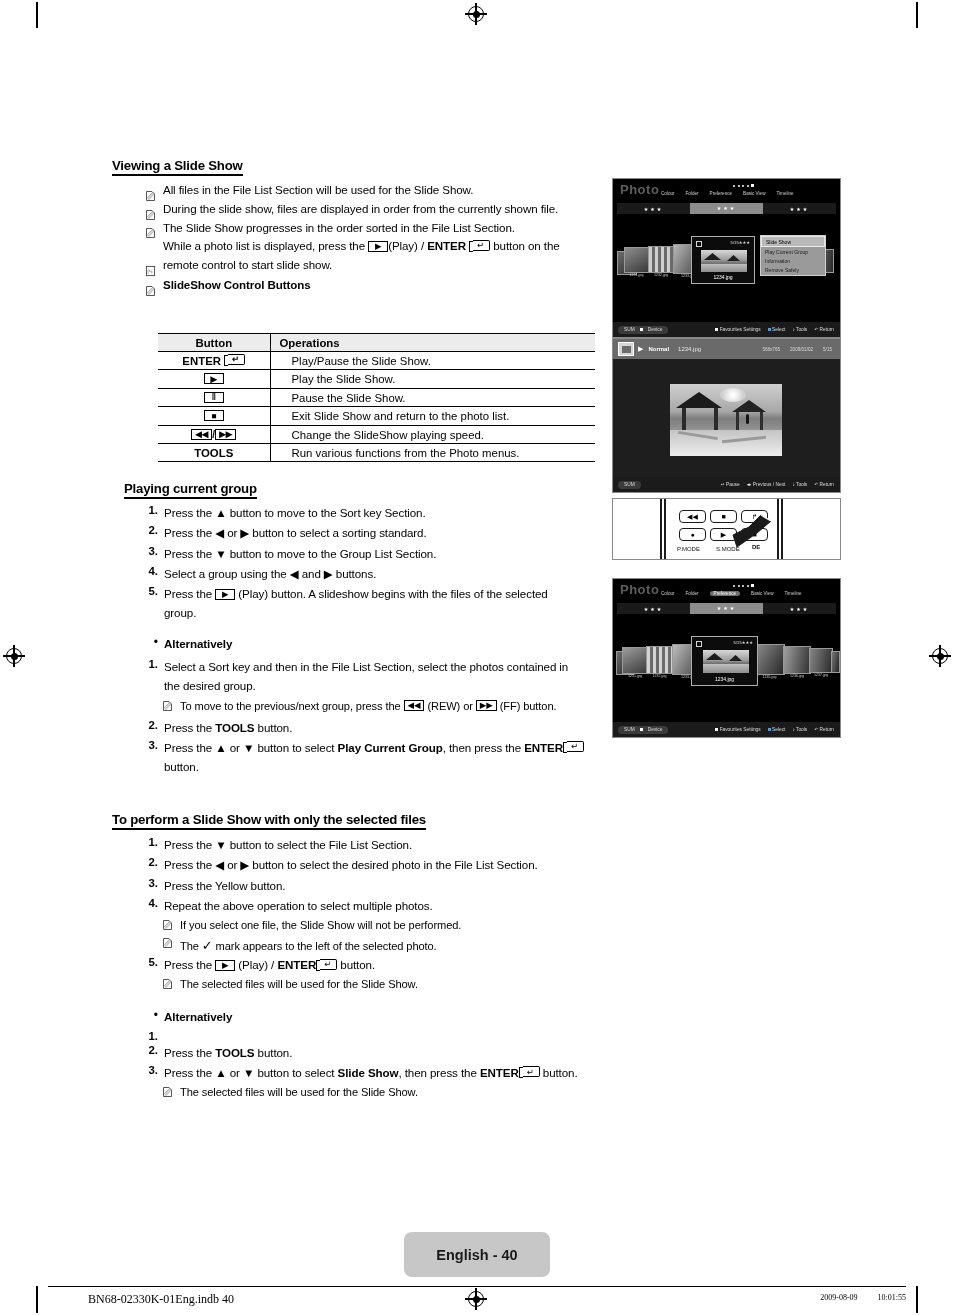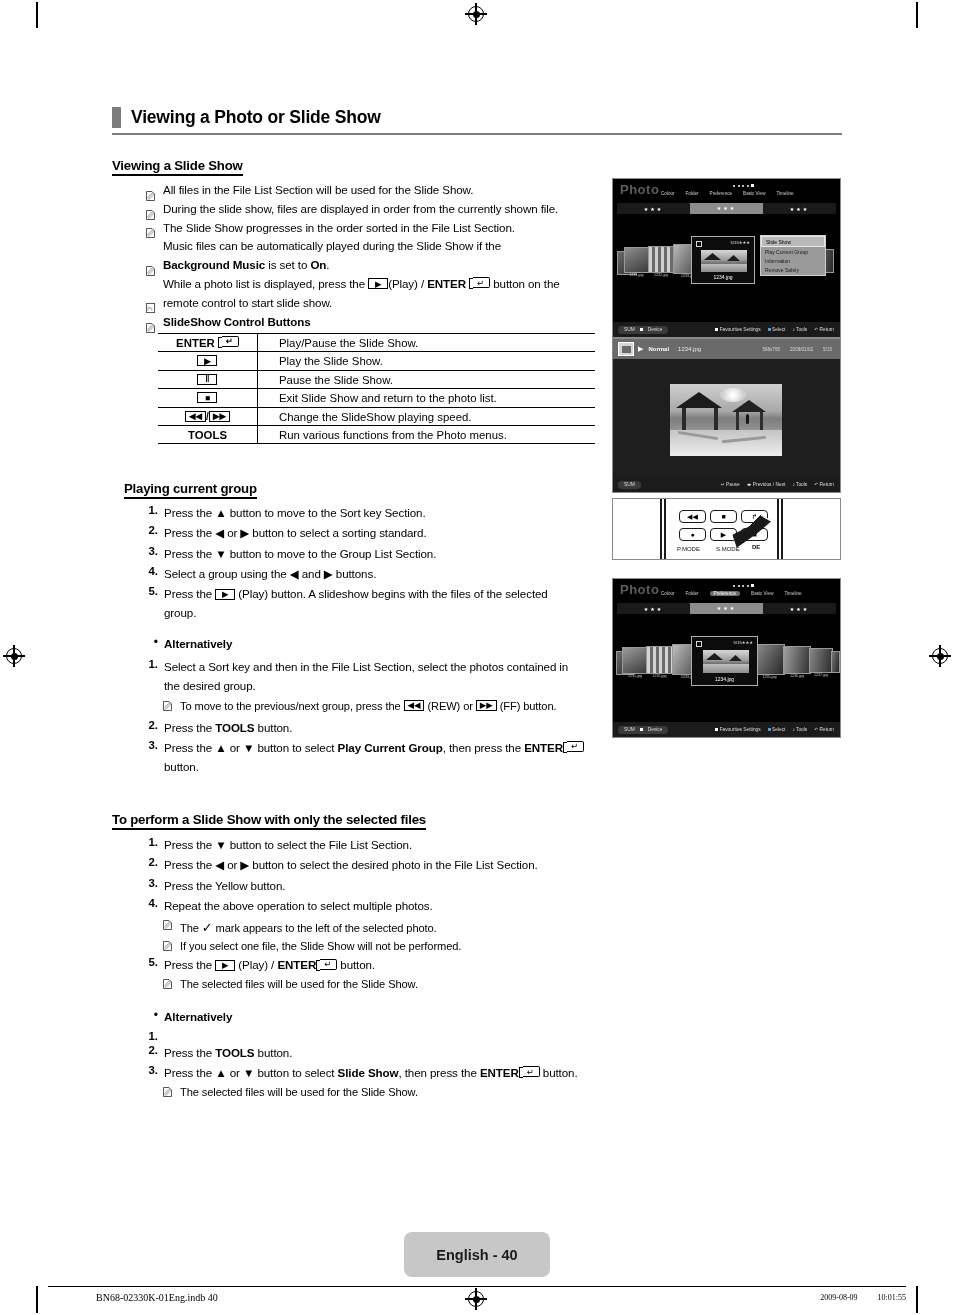--- a/index.html
+++ b/index.html
@@ -157,21 +157,21 @@
           display:flex; align-items:center; justify-content:center; font-size:7px;}
   .rline { position:absolute; background:#1a1a1a; }
 
   
   .footer-pill {
     position:absolute; left:404px; top:1232px; width:146px; height:45px;
     background:#c7c7c7; border-radius:8px;
     display:flex; align-items:center; justify-content:center;
     font-size:14.5px; font-weight:bold; color:#1a1a1a;
   }
-  .foot-left { position:absolute; left:56px; top:1292px; font-size:10px; font-family:"Liberation Serif", serif;padding-left:40px; }
+  .foot-left { position:absolute; left:48px; top:1292px; font-size:12px; font-family:"Liberation Serif", serif;padding-left:40px; }
   .foot-right { position:absolute; right:48px; top:1292px; font-size:8px; font-family:"Liberation Serif", serif; }
   .foot-rule { position:absolute; left:48px; top:1286px; width:858px; height:0.8px; background:#000;}
 </style>
 </head>
 <body>
 
 <div class="page">
 
   <div class="regmark top">
     <div class="vline"></div>
@@ -195,24 +195,20 @@
     <div class="vline"></div>
       <div class="hline"></div>
       <div class="ring"></div>
       <div class="dot"></div>
   </div>
   <div class="cropmark cm-tl-v"></div>
   <div class="cropmark cm-tr-v"></div>
   <div class="cropmark cm-bl-v"></div>
   <div class="cropmark cm-br-v"></div>
 
-  <div class="chapter-head">
-    <div class="chapter-bar"></div>
-    <div class="chapter-title">Viewing a Photo or Slide Show</div>
-  </div>
 
   <div class="h2" style="left:112px; top:158px;">Viewing a Slide Show</div>
 
   <div style="position:absolute; left:145px; top:181px; width:450px;">
     <div class="row">
       <span class="noteicon">
           <svg width="11" height="12" viewBox="0 0 11 12">
             <path d="M1.5 10.5 L1.5 1.5 L7 1.5 L9.5 4 L9.5 10.5 Z" fill="none" stroke="#444" stroke-width="0.9"></path>
             <path d="M2.6 9.2 L8.4 3.0 M3.6 9.9 L9.2 4.0 M2.2 7.9 L7.6 2.3" stroke="#777" stroke-width="0.6"></path>
           </svg>
@@ -229,32 +225,20 @@
       <span class="txt">During the slide show, files are displayed in order from the currently shown file.</span>
     </div>
     <div class="row">
       <span class="noteicon">
           <svg width="11" height="12" viewBox="0 0 11 12">
             <path d="M1.5 10.5 L1.5 1.5 L7 1.5 L9.5 4 L9.5 10.5 Z" fill="none" stroke="#444" stroke-width="0.9"></path>
             <path d="M2.6 9.2 L8.4 3.0 M3.6 9.9 L9.2 4.0 M2.2 7.9 L7.6 2.3" stroke="#777" stroke-width="0.6"></path>
           </svg>
         </span>
       <span class="txt">The Slide Show progresses in the order sorted in the File List Section.</span>
-    </div>
-    <div class="row">
-      <span class="noteicon">
-          <svg width="11" height="12" viewBox="0 0 11 12">
-            <path d="M1.5 10.5 L1.5 1.5 L7 1.5 L9.5 4 L9.5 10.5 Z" fill="none" stroke="#444" stroke-width="0.9"></path>
-            <path d="M2.6 9.2 L8.4 3.0 M3.6 9.9 L9.2 4.0 M2.2 7.9 L7.6 2.3" stroke="#777" stroke-width="0.6"></path>
-          </svg>
-        </span>
-      <span class="txt">
-        <span>Music files can be automatically played during the Slide Show if the</span><br>
-        <b>Background Music</b><span> is set to </span><b>On</b><span>.</span>
-      </span>
     </div>
     <div class="row">
       <span class="noteicon">
           <svg width="11" height="12" viewBox="0 0 11 12">
             <rect x="1.4" y="1.4" width="8.2" height="9.2" fill="none" stroke="#444" stroke-width="0.9"></rect>
             <path d="M3 8.8 L3 5.4 Q3.6 4.2 4.4 5.2 L4.4 6.4 M4.4 6.0 Q5 5.2 5.6 6.0 L5.6 6.6 M5.6 6.2 Q6.2 5.5 6.8 6.3 L6.8 8.8" fill="none" stroke="#777" stroke-width="0.6"></path>
           </svg>
         </span>
       <span class="txt">
         <span>While a photo list is displayed, press the </span><span class="keybox">
@@ -274,20 +258,24 @@
             <path d="M1.5 10.5 L1.5 1.5 L7 1.5 L9.5 4 L9.5 10.5 Z" fill="none" stroke="#444" stroke-width="0.9"></path>
             <path d="M2.6 9.2 L8.4 3.0 M3.6 9.9 L9.2 4.0 M2.2 7.9 L7.6 2.3" stroke="#777" stroke-width="0.6"></path>
           </svg>
         </span>
       <span class="txt"><b>SlideShow Control Buttons</b></span>
     </div>
   </div>
 
   <table class="ops" style="left:158px; top:333px; width:437px;">
     <tbody>
+        <tr>
+      <th class="b" style="width:112px;">Button</th>
+      <th class="o" style="text-align:left; padding-left:9px;">Operations</th>
+    </tr>
     <tr>
       <td class="b">
         <b>ENTER</b>&nbsp;<span class="enterkey">
               <span class="stem"></span>
               <span class="keybox enter">
                 <span class="glyph">↵</span>
               </span>
             </span>
       </td>
       <td class="o">Play/Pause the Slide Show.</td>
@@ -407,30 +395,30 @@
         <span class="num">4.</span>
         <span class="txt">Repeat the above operation to select multiple photos.</span>
       </div>
     <div class="subnote">
       <span class="noteicon">
           <svg width="11" height="12" viewBox="0 0 11 12">
             <path d="M1.5 10.5 L1.5 1.5 L7 1.5 L9.5 4 L9.5 10.5 Z" fill="none" stroke="#444" stroke-width="0.9"></path>
             <path d="M2.6 9.2 L8.4 3.0 M3.6 9.9 L9.2 4.0 M2.2 7.9 L7.6 2.3" stroke="#777" stroke-width="0.6"></path>
           </svg>
         </span>
+      <span class="txt">If you select one file, the Slide Show will not be performed.</span>
+    </div>
+    <div class="subnote">
+      <span class="noteicon">
+          <svg width="11" height="12" viewBox="0 0 11 12">
+            <path d="M1.5 10.5 L1.5 1.5 L7 1.5 L9.5 4 L9.5 10.5 Z" fill="none" stroke="#444" stroke-width="0.9"></path>
+            <path d="M2.6 9.2 L8.4 3.0 M3.6 9.9 L9.2 4.0 M2.2 7.9 L7.6 2.3" stroke="#777" stroke-width="0.6"></path>
+          </svg>
+        </span>
       <span class="txt"><span>The </span><span style="font-size:13px;">✓</span><span> mark appears to the left of the selected photo.</span></span>
-    </div>
-    <div class="subnote">
-      <span class="noteicon">
-          <svg width="11" height="12" viewBox="0 0 11 12">
-            <path d="M1.5 10.5 L1.5 1.5 L7 1.5 L9.5 4 L9.5 10.5 Z" fill="none" stroke="#444" stroke-width="0.9"></path>
-            <path d="M2.6 9.2 L8.4 3.0 M3.6 9.9 L9.2 4.0 M2.2 7.9 L7.6 2.3" stroke="#777" stroke-width="0.6"></path>
-          </svg>
-        </span>
-      <span class="txt">If you select one file, the Slide Show will not be performed.</span>
     </div>
     <div class="numrow">
         <span class="num">5.</span>
         <span class="txt"><span>Press the </span><span class="keybox">
             <span class="glyph">▶</span>
           </span><span> (Play) / </span><b>ENTER</b><span class="enterkey">
             <span class="stem"></span>
             <span class="keybox enter">
               <span class="glyph">↵</span>
             </span>

